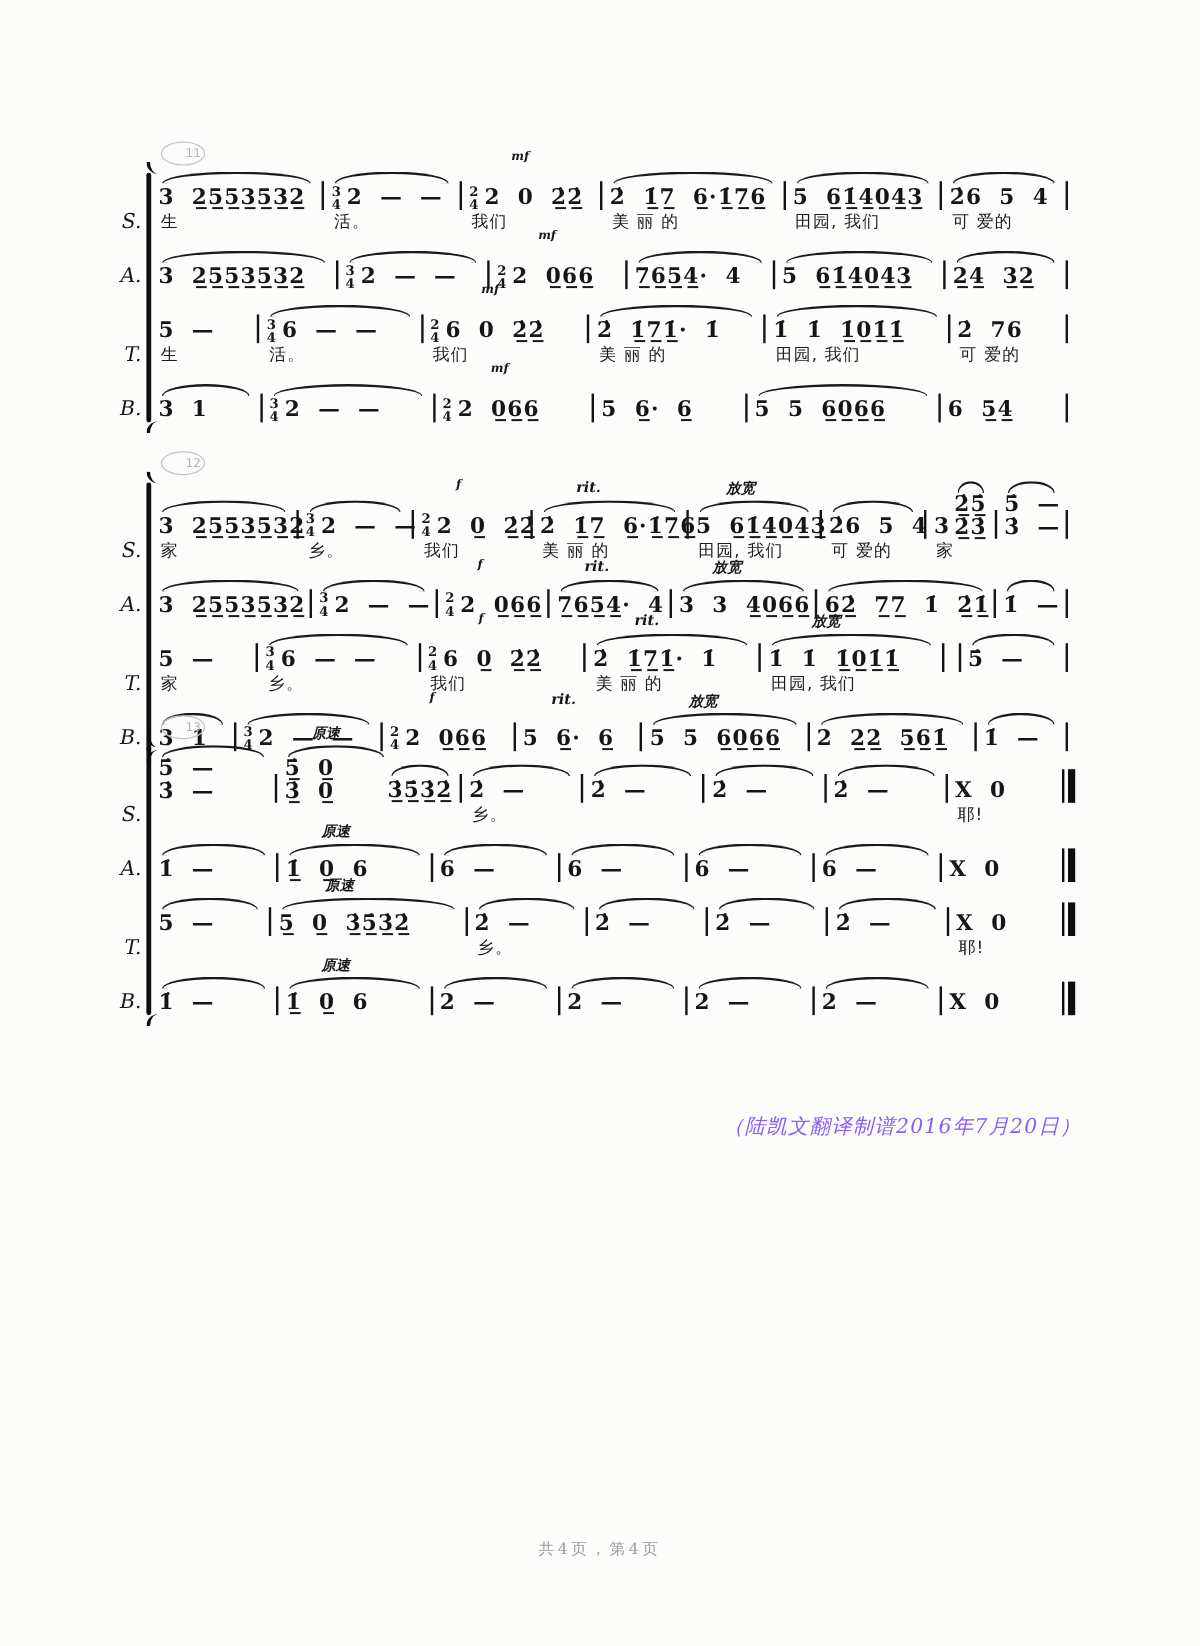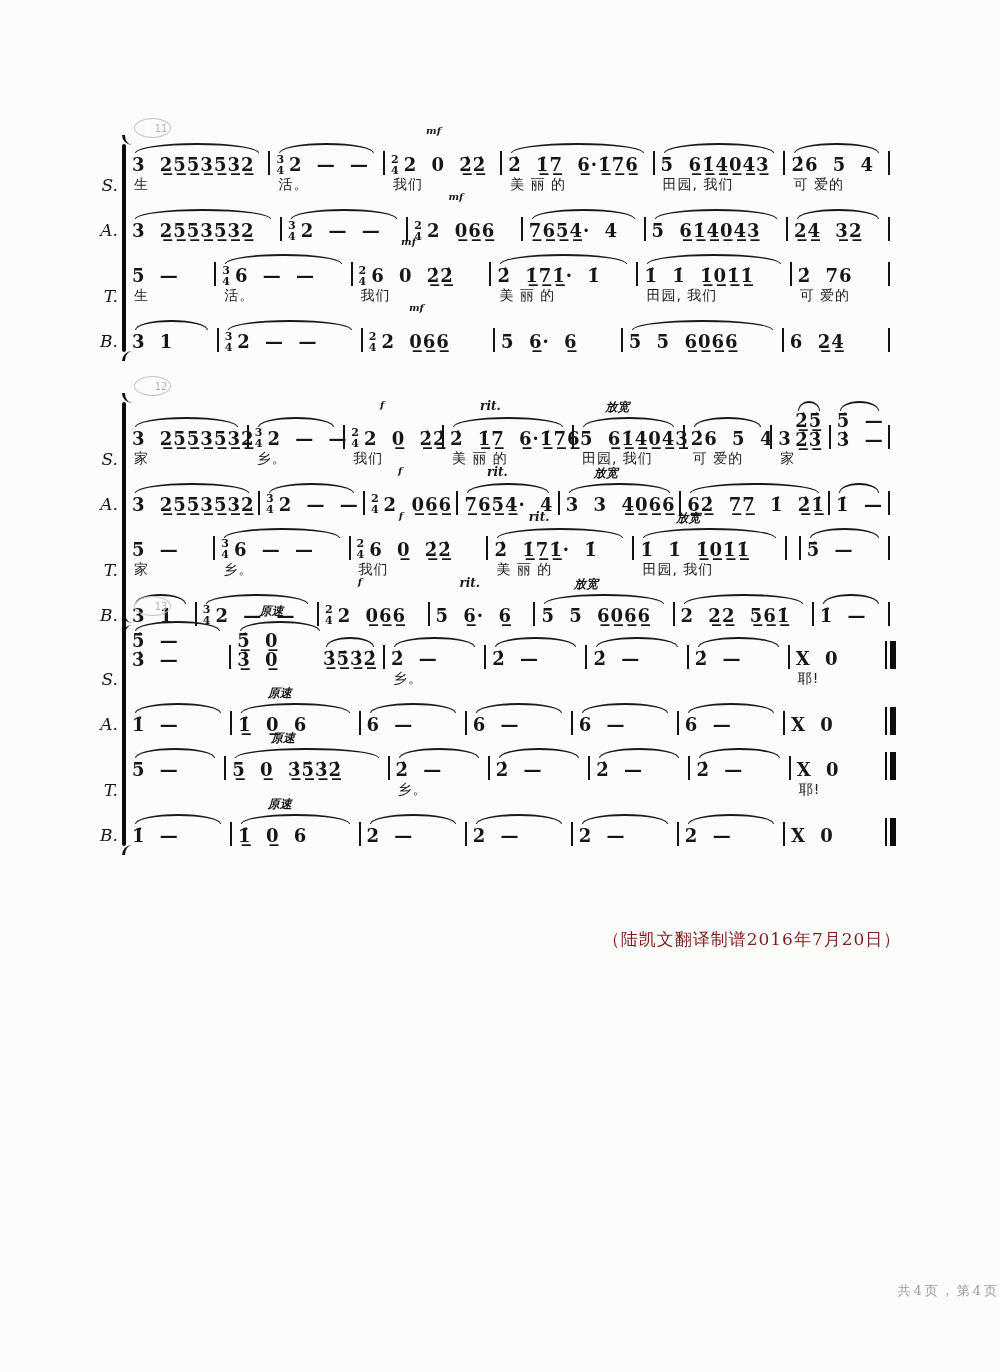--- a/index.html
+++ b/index.html
@@ -48,22 +48,22 @@
     font-family:"DejaVu Sans",sans-serif;color:#1c1c1c;padding-left:2px;}
   .bar{width:2px;height:24px;background:#141414;margin:0 6px 1px 6px;flex:none;align-self:flex-end;}
   .haslyr .bar{margin-bottom:22px;}
   .finalbar{display:flex;gap:3px;flex:none;align-self:flex-end;margin:0 0 1px 6px;}
   .haslyr .finalbar{margin-bottom:22px;}
   .finalbar i{display:block;height:28px;background:#0d0d0d;}
   .finalbar .thin{width:2px;}
   .finalbar .thick{width:6px;}
   
   .credits{position:absolute;left:592px;top:924px;width:320px;text-align:center;
-    font-size:17px;line-height:1.8;letter-spacing:1px;color:#7f1d1d;}
-  .page-footer{position:absolute;top:1282px;left:0;width:100%;text-align:right;
+    font-size:17px;line-height:1.8;letter-spacing:1px;color:#8b5cf6;font-style:italic;}
+  .page-footer{position:absolute;top:1282px;left:0;width:100%;text-align:center;
     font-size:13px;letter-spacing:3px;color:#9c9c9c;}
 </style>
 </head>
 <body>
 
 <div class="score">
     <div class="system" style="top: 122px;">
       <span class="rehearsal">11</span>
       <div class="bracket"></div>
       <div class="voices">
@@ -326,21 +326,21 @@
                 <span class="arc"></span>
               </div>
               <div class="note-line">
                 <span>5 5 6̲0̲6̲6̲</span>
               </div>
             </div>
             <span class="bar"></span>
             <div class="cell">
               <div class="cell-top"></div>
               <div class="note-line">
-                <span>6 2̲4̲</span>
+                <span>6 5̲4̲</span>
               </div>
             </div>
             <span class="bar"></span>
           </div>
         </div>
       </div>
     </div>
     <div class="system" style="top: 380px;">
       <span class="rehearsal">12</span>
       <div class="bracket"></div>

